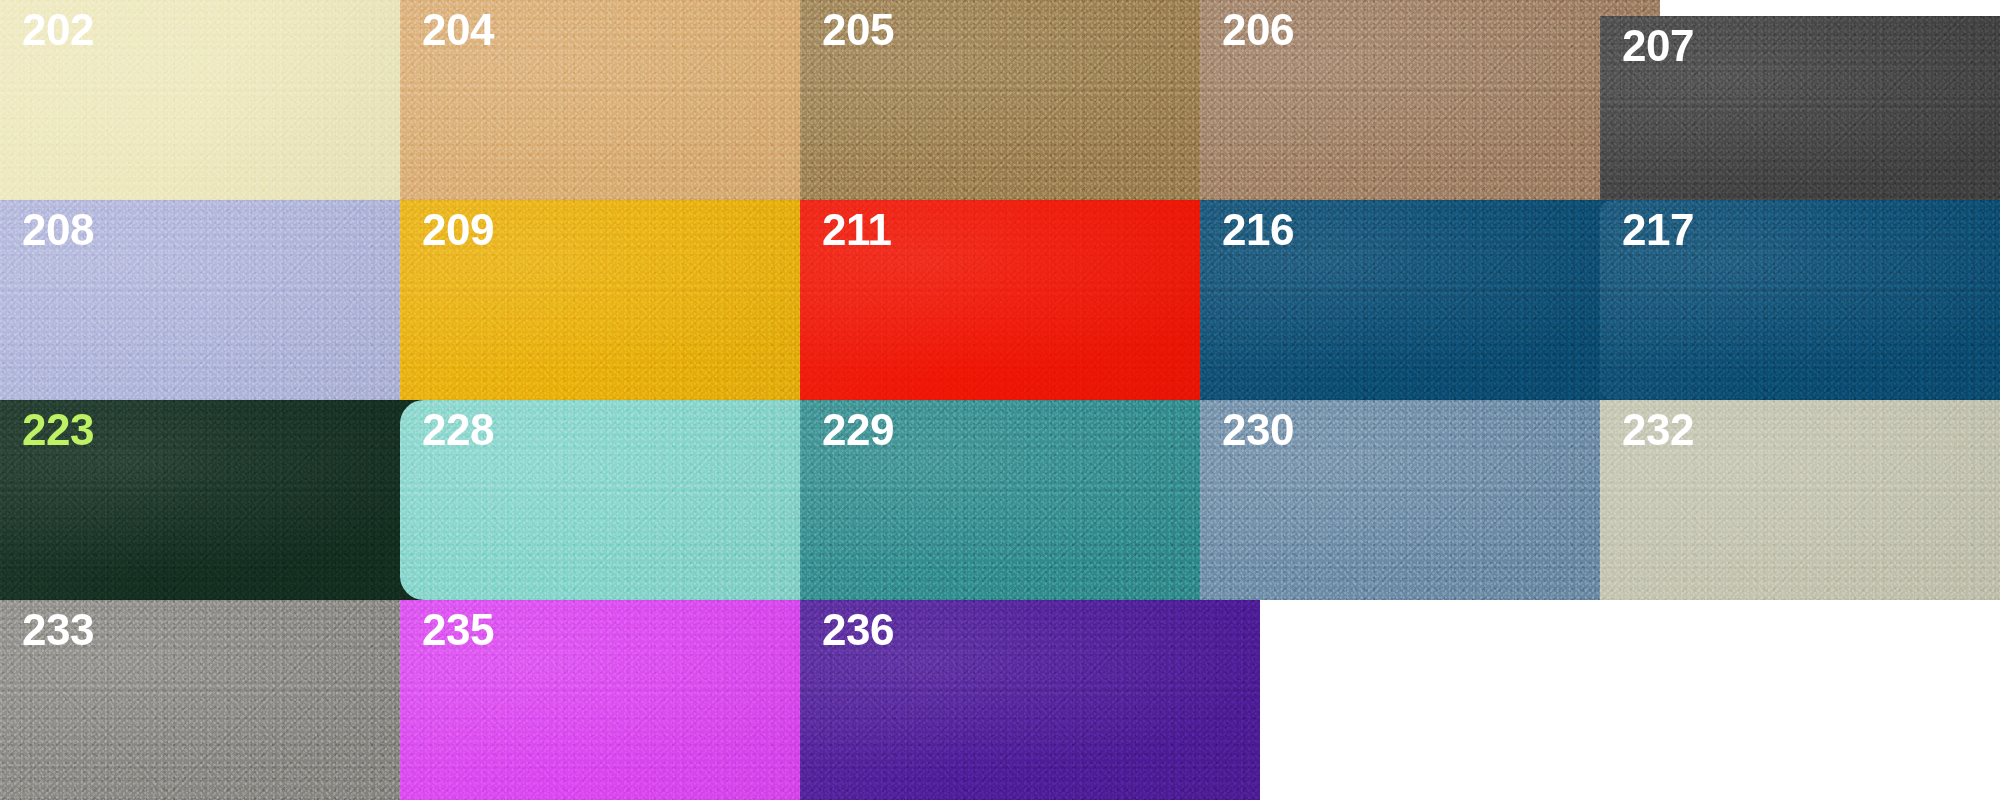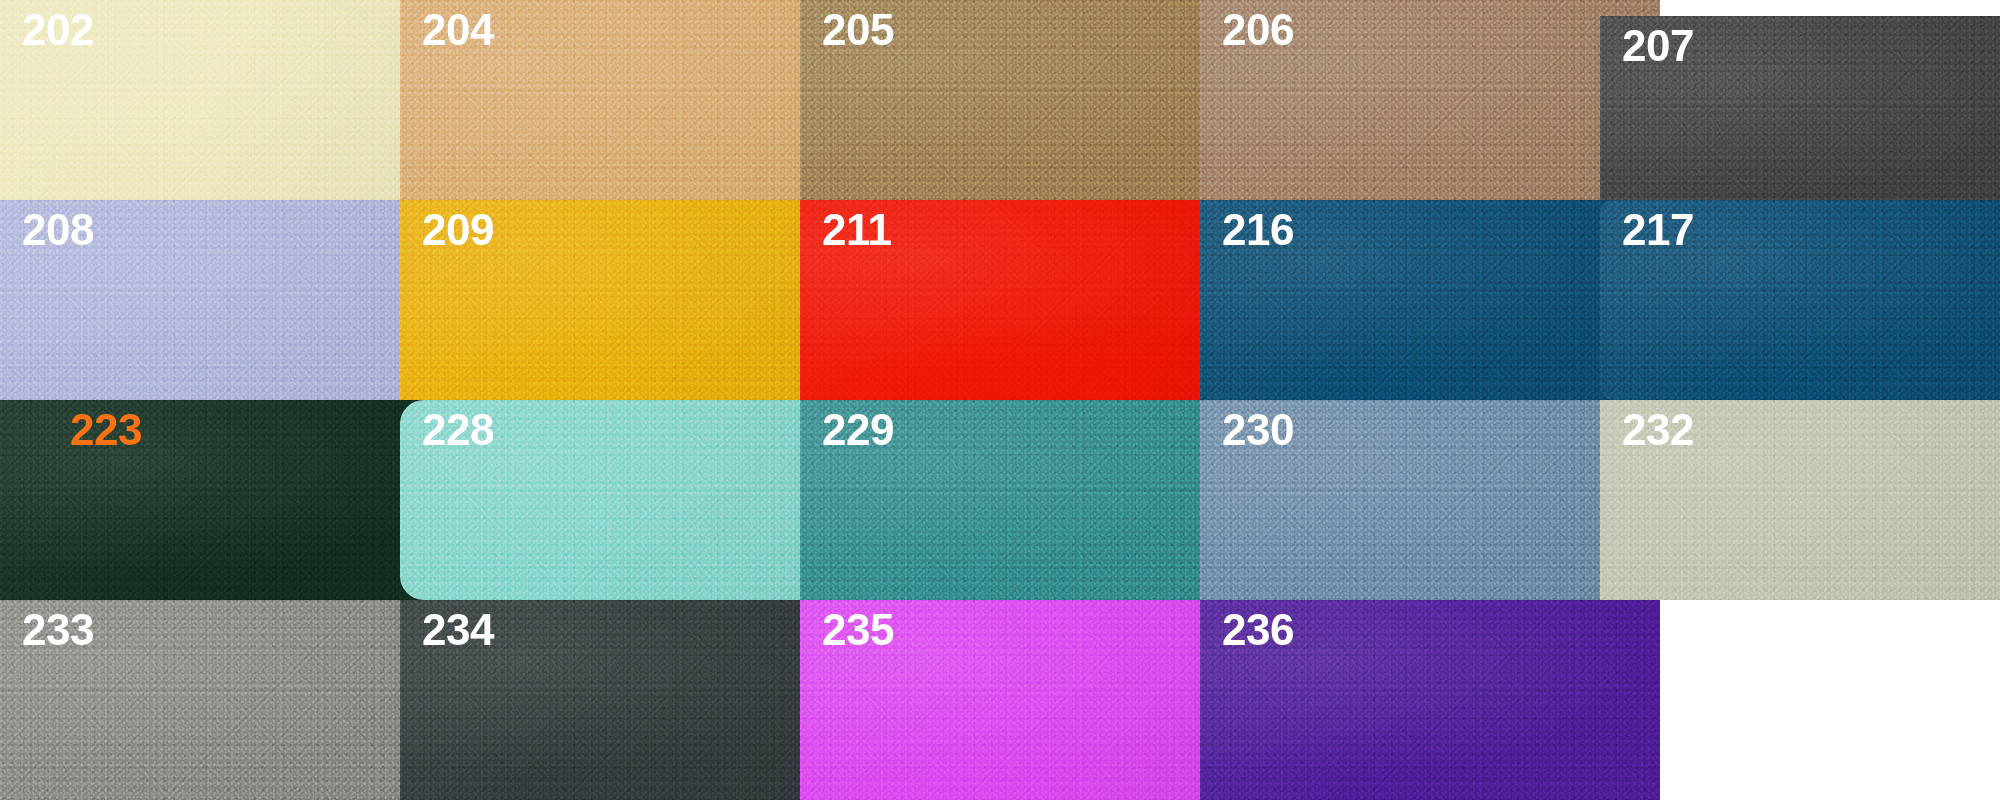--- a/index.html
+++ b/index.html
@@ -125,21 +125,21 @@
       <div class="swatch-label" style="color: rgb(255, 255, 255);">216</div>
     </div>
     <div class="swatch" style="background-color: #0c4a6e; border-radius: 13px;">
       <div class="sheen"></div>
       <div class="grain"></div>
       <div class="swatch-label" style="color: rgb(255, 255, 255);">217</div>
     </div>
     <div class="swatch" style="background-color: rgb(19, 45, 31);">
       <div class="sheen"></div>
       <div class="grain"></div>
-      <div class="swatch-label" style="color: #f97316; margin-left: 48px;">223</div>
+      <div class="swatch-label" style="color: #bef264;">223</div>
     </div>
     <div class="swatch" style="background-color: rgb(131, 212, 202); border-radius: 24px;">
       <div class="sheen"></div>
       <div class="grain"></div>
       <div class="swatch-label" style="color: rgb(255, 255, 255);">228</div>
     </div>
     <div class="swatch" style="background-color: rgb(51, 137, 139);">
       <div class="sheen"></div>
       <div class="grain"></div>
       <div class="swatch-label" style="color: rgb(255, 255, 255);">229</div>
@@ -152,25 +152,20 @@
     <div class="swatch" style="background-color: rgb(194, 194, 174);">
       <div class="sheen"></div>
       <div class="grain"></div>
       <div class="swatch-label" style="color: rgb(255, 255, 255);">232</div>
     </div>
     <div class="swatch" style="background-color: rgb(136, 135, 130);">
       <div class="sheen"></div>
       <div class="grain"></div>
       <div class="swatch-label" style="color: rgb(255, 255, 255);">233</div>
     </div>
-    <div class="swatch" style="background-color: rgb(50, 57, 58);">
-      <div class="sheen"></div>
-      <div class="grain"></div>
-      <div class="swatch-label" style="color: rgb(255, 255, 255);">234</div>
-    </div>
     <div class="swatch" style="background-color: #d946ef;">
       <div class="sheen"></div>
       <div class="grain"></div>
       <div class="swatch-label" style="color: rgb(255, 255, 255);">235</div>
     </div>
     <div class="swatch" style="background-color: #4c1d95;">
       <div class="sheen"></div>
       <div class="grain"></div>
       <div class="swatch-label" style="color: rgb(255, 255, 255);">236</div>
     </div>

